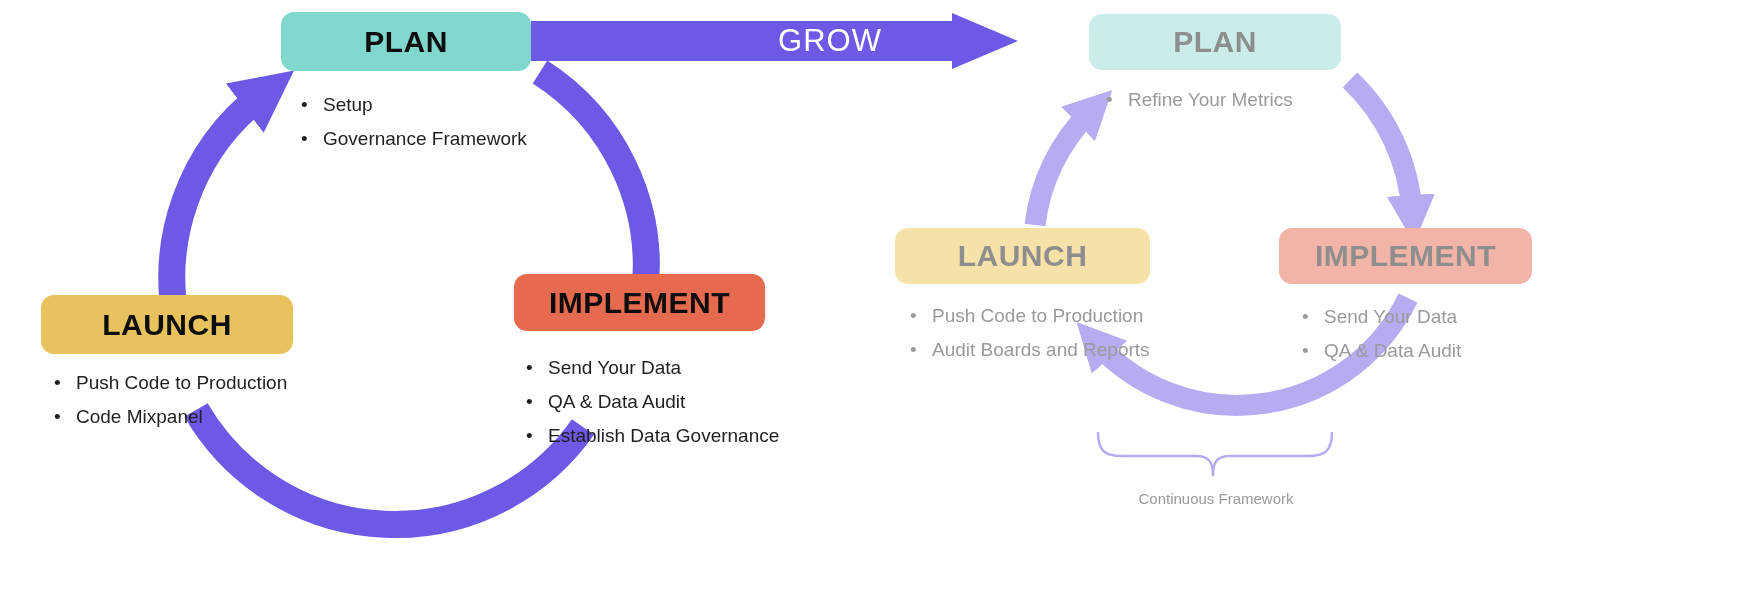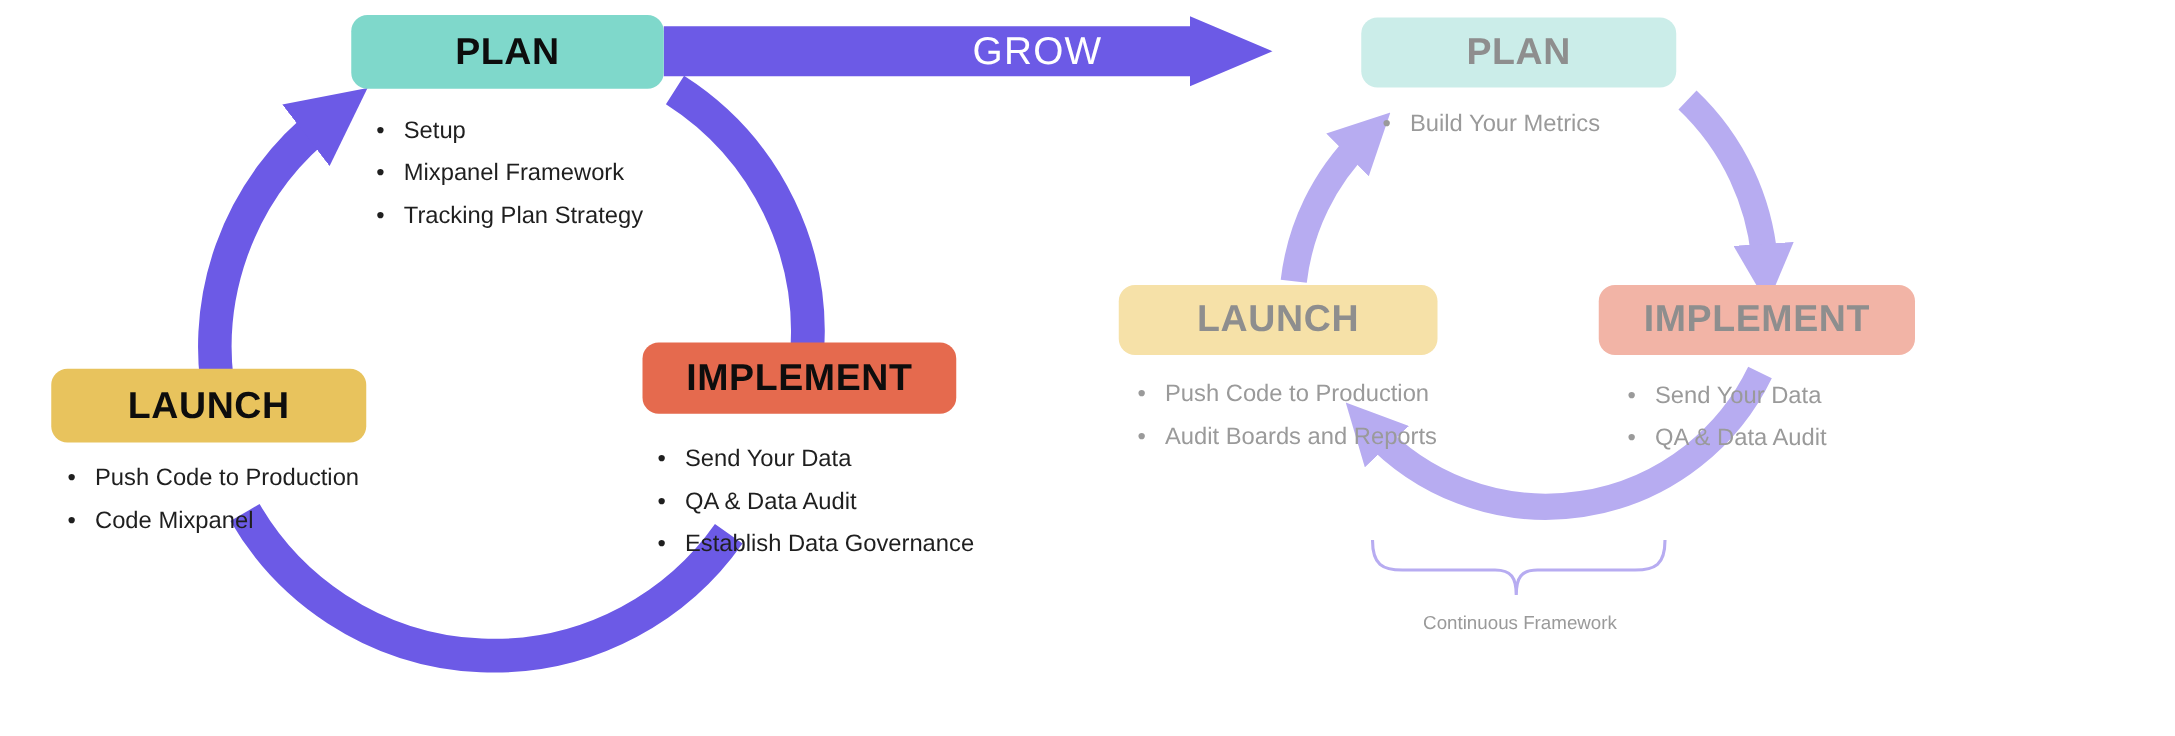--- a/index.html
+++ b/index.html
@@ -108,22 +108,21 @@
              C 1213 462 1217 456 1230 456 L 1308 456 C 1324 456 1332 452 1332 432"></path>
   </svg>
 
   <div class="grow-label">GROW</div>
 
   <div class="box teal" style="left:281px; top:12px; width:250px; height:59px;">
     <span>PLAN</span>
   </div>
   <ul class="bullets dark" style="left:299px; top:88px;">
       <li>Setup</li>
-      <li>Mixpanel Framework</li>
-      <li>Tracking Plan Strategy</li>
+      <li>Governance Framework</li>
     </ul>
 
   <div class="box coral" style="left:514px; top:274px; width:251px; height:57px;">
     <span>IMPLEMENT</span>
   </div>
   <ul class="bullets dark" style="left:524px; top:351px;">
       <li>Send Your Data</li>
       <li>QA &amp; Data Audit</li>
       <li>Establish Data Governance</li>
     </ul>
@@ -133,21 +132,21 @@
   </div>
   <ul class="bullets dark" style="left:52px; top:366px;">
       <li>Push Code to Production</li>
       <li>Code Mixpanel</li>
     </ul>
 
   <div class="box teal-lt" style="left:1089px; top:14px; width:252px; height:56px;">
     <span>PLAN</span>
   </div>
   <ul class="bullets gray" style="left:1104px; top:83px;">
-      <li>Build Your Metrics</li>
+      <li>Refine Your Metrics</li>
     </ul>
 
   <div class="box gold-lt" style="left:895px; top:228px; width:255px; height:56px;">
     <span>LAUNCH</span>
   </div>
   <ul class="bullets gray" style="left:908px; top:299px;">
       <li>Push Code to Production</li>
       <li>Audit Boards and Reports</li>
     </ul>
 

